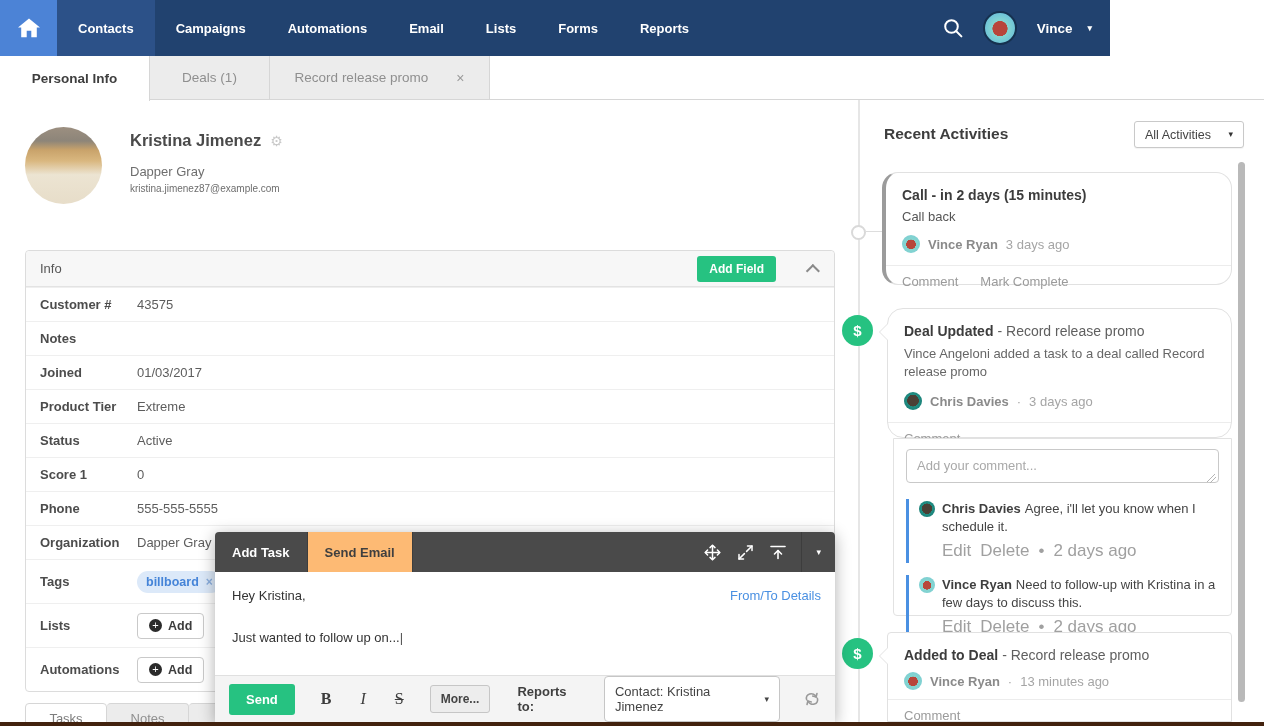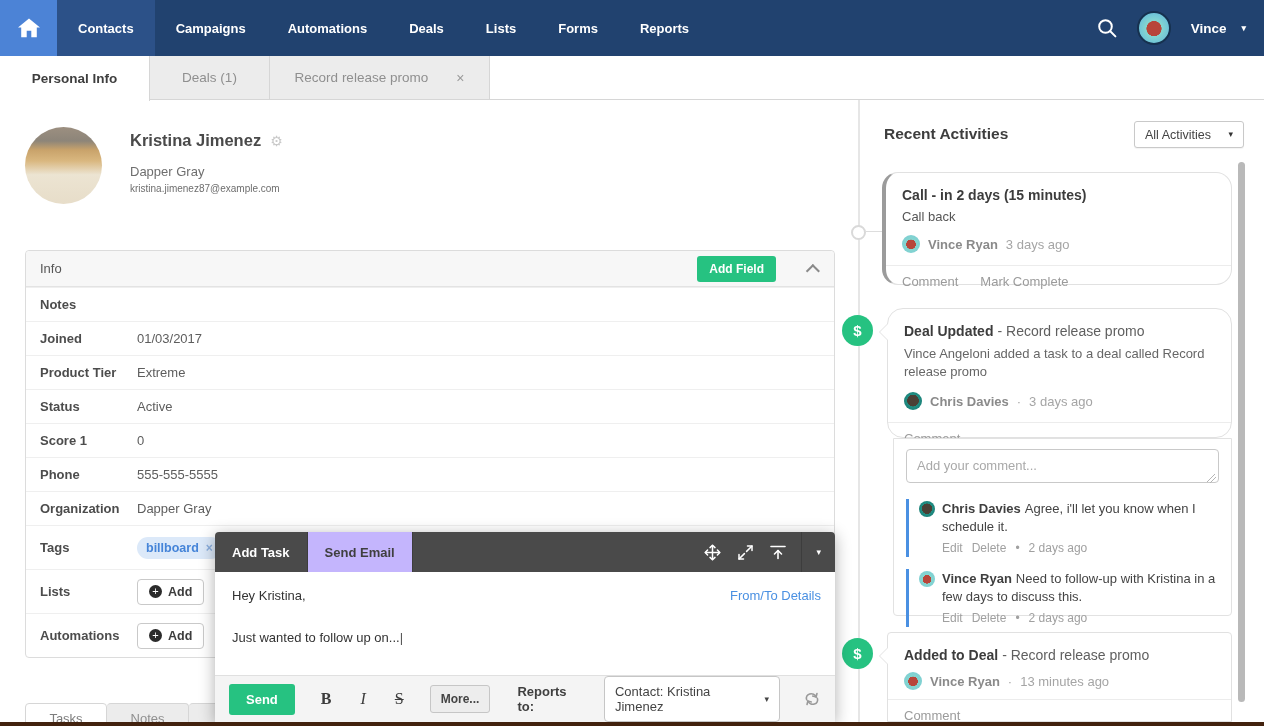--- a/index.html
+++ b/index.html
@@ -1,21 +1,21 @@
 <!DOCTYPE html>
 <html><head>
 <meta charset="utf-8">
 <style>
   *{box-sizing:border-box;margin:0;padding:0}
   html,body{width:1264px;height:726px}
   body{position:relative;overflow:hidden;background:#fff;font-family:"Liberation Sans",sans-serif;color:#444}
   svg{display:block}
 
   
-  .topnav{position:absolute;top:0;left:0;width:1264px;height:56px;background:#21426f;display:flex;align-items:stretch;z-index:30}
+  .topnav{position:absolute;top:0;left:0;width:1110px;height:56px;background:#21426f;display:flex;align-items:stretch;z-index:30}
   .home-tile{width:57px;background:#4c83d6;display:flex;align-items:center;justify-content:center;cursor:pointer}
   .nav-item{display:flex;align-items:center;padding:0 21px;color:#fff;font-size:13px;font-weight:700;cursor:pointer}
   .nav-item.active{background:#2c5188}
   .nav-right{margin-left:auto;display:flex;align-items:center;gap:20px;padding-right:18px}
   .avatar-nav{width:34px;height:34px;border-radius:50%;border:2px solid #16314f;
     background:radial-gradient(circle at 50% 52%,#b8453a 34%,#85d6d0 36%,#6fc4d8 70%,#4e86c9 100%)}
   .nav-user{display:flex;align-items:center;gap:15px;color:#fff;font-size:13.5px;font-weight:700;cursor:pointer}
   .caret{font-size:9px;line-height:1}
 
   
@@ -56,21 +56,21 @@
   
   .bottom-tabs{position:absolute;top:703px;left:25px;display:flex;z-index:4}
   .btab{width:82px;height:30px;border:1px solid #d6d6d6;border-left:none;background:#ececec;display:flex;justify-content:center;align-items:center;font-size:13px;color:#8f8f8f;border-radius:4px 4px 0 0;cursor:pointer}
   .btab.active{background:#fff;border-left:1px solid #d6d6d6;color:#7d7d7d}
   .btab.stub{width:46px}
 
   
   .composer{position:absolute;top:532px;left:215px;width:620px;height:190px;background:#fff;border-radius:4px 4px 0 0;box-shadow:0 3px 16px rgba(0,0,0,.32);z-index:40}
   .chead{height:40px;background:#4a4a4a;border-radius:4px 4px 0 0;display:flex;align-items:stretch}
   .ctab{display:flex;align-items:center;padding:0 17px;color:#fff;font-size:13px;font-weight:700;border-right:1px solid #3d3d3d;cursor:pointer}
-  .ctab.active{background:#c4b5fd;color:#3f3f3f}
+  .ctab.active{background:#fdba74;color:#3f3f3f}
   .cicons{margin-left:auto;display:flex;align-items:center;gap:17px;padding:0 15px}
   .cicon{cursor:pointer}
   .ccaret{display:flex;align-items:center;padding:0 14px;border-left:1px solid #3d3d3d;color:#fff;cursor:pointer}
   .cbody{position:relative;height:103px}
   .cline1{display:flex;justify-content:space-between;align-items:center;padding:16px 14px 0 17px}
   .greeting{font-size:13px;color:#333}
   .fromto{font-size:13px;color:#4a90e2;cursor:pointer}
   .cline2{padding:27px 0 0 17px;font-size:13px;color:#333}
   .cursor{color:#555}
   .cfoot{height:47px;background:#f4f4f4;border-top:1px solid #e0e0e0;display:flex;align-items:center;padding:0 14px;gap:23px}
@@ -116,41 +116,41 @@
   .comments-panel{position:absolute;left:893px;top:438px;width:339px;height:178px;background:#fff;border:1px solid #e2e2e2;border-radius:0 0 4px 4px;padding:10px 12px;z-index:2}
   .comment-input-wrap{position:relative}
   .comment-input{width:100%;height:34px;border:1px solid #c9c9c9;border-radius:4px;padding:8px 10px;font-size:13px;font-family:"Liberation Sans",sans-serif;color:#555;resize:none;outline:none}
   .comment-input::placeholder{color:#a9a9a9}
   .resize-grip{position:absolute;right:3px;bottom:4px;width:9px;height:9px;
     background:linear-gradient(135deg,transparent 0 40%,#b5b5b5 40% 48%,transparent 48% 64%,#b5b5b5 64% 72%,transparent 72%)}
   .comment{border-left:3px solid #4a90e2;padding:1px 0 2px 10px;margin-top:12px}
   .cm-line{font-size:13px;color:#444;line-height:1.38;padding-left:23px;position:relative}
   .cm-line .av-sm{position:absolute;left:0;top:1px;width:16px;height:16px}
   .cm-line b{color:#3f3f3f;margin-right:4px}
-  .cm-meta{margin-top:5px;font-size:12px;color:#a0a0a0;padding-left:23px;display:flex;gap:9px;align-items:center}
+  .cm-meta{margin-top:5px;font-size:17px;color:#a0a0a0;padding-left:23px;display:flex;gap:9px;align-items:center}
   .cm-meta span{cursor:pointer}
 
   .scrollbar-thumb{position:absolute;left:1238px;top:162px;width:7px;height:540px;background:#b9b9b9;border-radius:4px;z-index:6;cursor:pointer}
   .bottom-line{position:absolute;left:0;top:722px;width:1264px;height:4px;background:#42220e;z-index:60}
 </style>
 </head>
 <body>
 
 <div class="topnav">
   <div class="home-tile">
     <span>
       <svg width="22" height="20" viewBox="0 0 24 21" fill="#fff">
           <path d="M12 0 L0 10 H3.5 V20.5 H9.5 V13.5 H14.5 V20.5 H20.5 V10 H24 Z"></path>
         </svg>
     </span>
   </div>
   <div class="nav-item active">Contacts</div>
   <div class="nav-item">Campaigns</div>
   <div class="nav-item">Automations</div>
-  <div class="nav-item">Deals</div>
+  <div class="nav-item">Email</div>
   <div class="nav-item">Lists</div>
   <div class="nav-item">Forms</div>
   <div class="nav-item">Reports</div>
   <div class="nav-right">
     <span style="cursor:pointer">
       <svg width="20" height="20" viewBox="0 0 20 20" fill="none" stroke="#fff" stroke-width="2" stroke-linecap="round">
           <circle cx="8.5" cy="8.5" r="6.3"></circle>
           <line x1="13.3" y1="13.3" x2="18.4" y2="18.4"></line>
         </svg>
     </span>
@@ -182,20 +182,24 @@
     <div class="contact-email">kristina.jimenez87@example.com</div>
   </div>
 </div>
 
 <div class="info-panel">
   <div class="info-head">
     <span class="info-title">Info</span>
     <span class="add-field-btn">Add Field</span>
     <span class="chev-up"></span>
   </div>
+  <div class="irow">
+      <span class="lbl">Customer #</span>
+      <span class="val">43575</span>
+    </div>
   <div class="irow">
       <span class="lbl">Notes</span>
     </div>
   <div class="irow">
       <span class="lbl">Joined</span>
       <span class="val">01/03/2017</span>
     </div>
   <div class="irow">
       <span class="lbl">Product Tier</span>
       <span class="val">Extreme</span>

